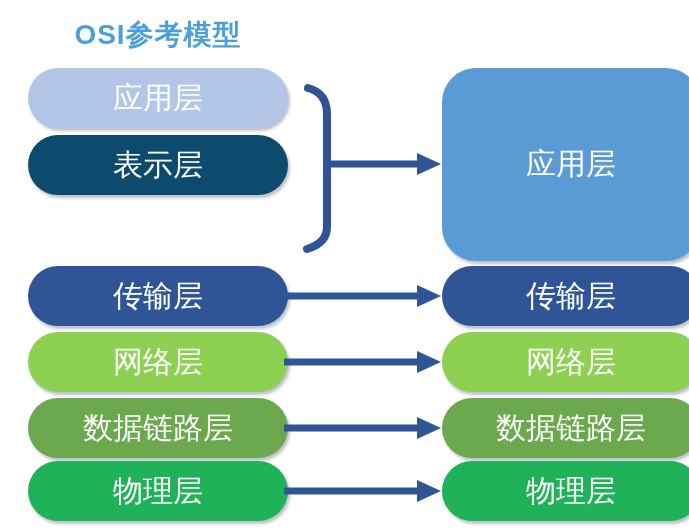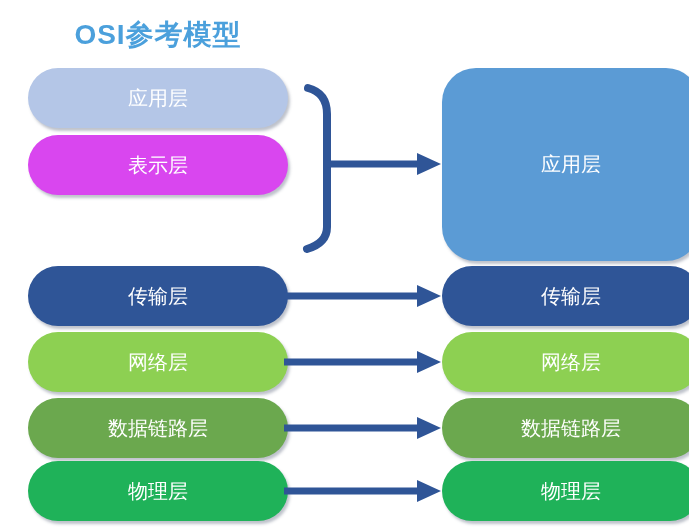--- a/index.html
+++ b/index.html
@@ -21,21 +21,21 @@
     text-align: center;
   }
   .hdr-left  { left: 8px;  width: 260px; top: 16px; }
   .hdr-right { left: 422px; width: 258px; top: 12px; }
   .layer-box {
     position: absolute;
     display: flex;
     align-items: center;
     justify-content: center;
     color: #ffffff;
-    font-size: 20px;
+    font-size: 30px;
     border-radius: 31px;
     box-shadow: 2px 3px 3px rgba(110,120,140,0.45);
     white-space: nowrap;
   }
   .osi  { left: 8px;   width: 260px; height: 60px; }
   .tcp  { left: 422px; width: 258px; height: 60px; }
   .osi.r1 { top: 68px; }
   .osi.r2 { top: 135px; }
   .osi.r3 { top: 201px; }
   .osi.r4 { top: 266px; }
@@ -55,21 +55,21 @@
   }
 </style>
 </head>
 <body>
 
 <div class="canvas">
 
   <div class="col-header hdr-left" style="color: rgb(75, 160, 220);">OSI参考模型</div>
 
   <div class="layer-box osi r1" style="background: rgb(180, 198, 231);">应用层</div>
-  <div class="layer-box osi r2" style="background: #d946ef;">表示层</div>
+  <div class="layer-box osi r2" style="background: #0c4a6e;">表示层</div>
   <div class="layer-box osi r4" style="background: rgb(47, 85, 151);">传输层</div>
   <div class="layer-box osi r5" style="background: rgb(141, 208, 82);">网络层</div>
   <div class="layer-box osi r6" style="background: rgb(107, 168, 78);">数据链路层</div>
   <div class="layer-box osi r7" style="background: rgb(31, 178, 89);">物理层</div>
 
   <div class="layer-box tcp big" style="background: rgb(91, 155, 213);">应用层</div>
   <div class="layer-box tcp r4" style="background: rgb(47, 85, 151);">传输层</div>
   <div class="layer-box tcp r5" style="background: rgb(141, 208, 82);">网络层</div>
   <div class="layer-box tcp r6" style="background: rgb(107, 168, 78);">数据链路层</div>
   <div class="layer-box tcp r7" style="background: rgb(31, 178, 89);">物理层</div>

